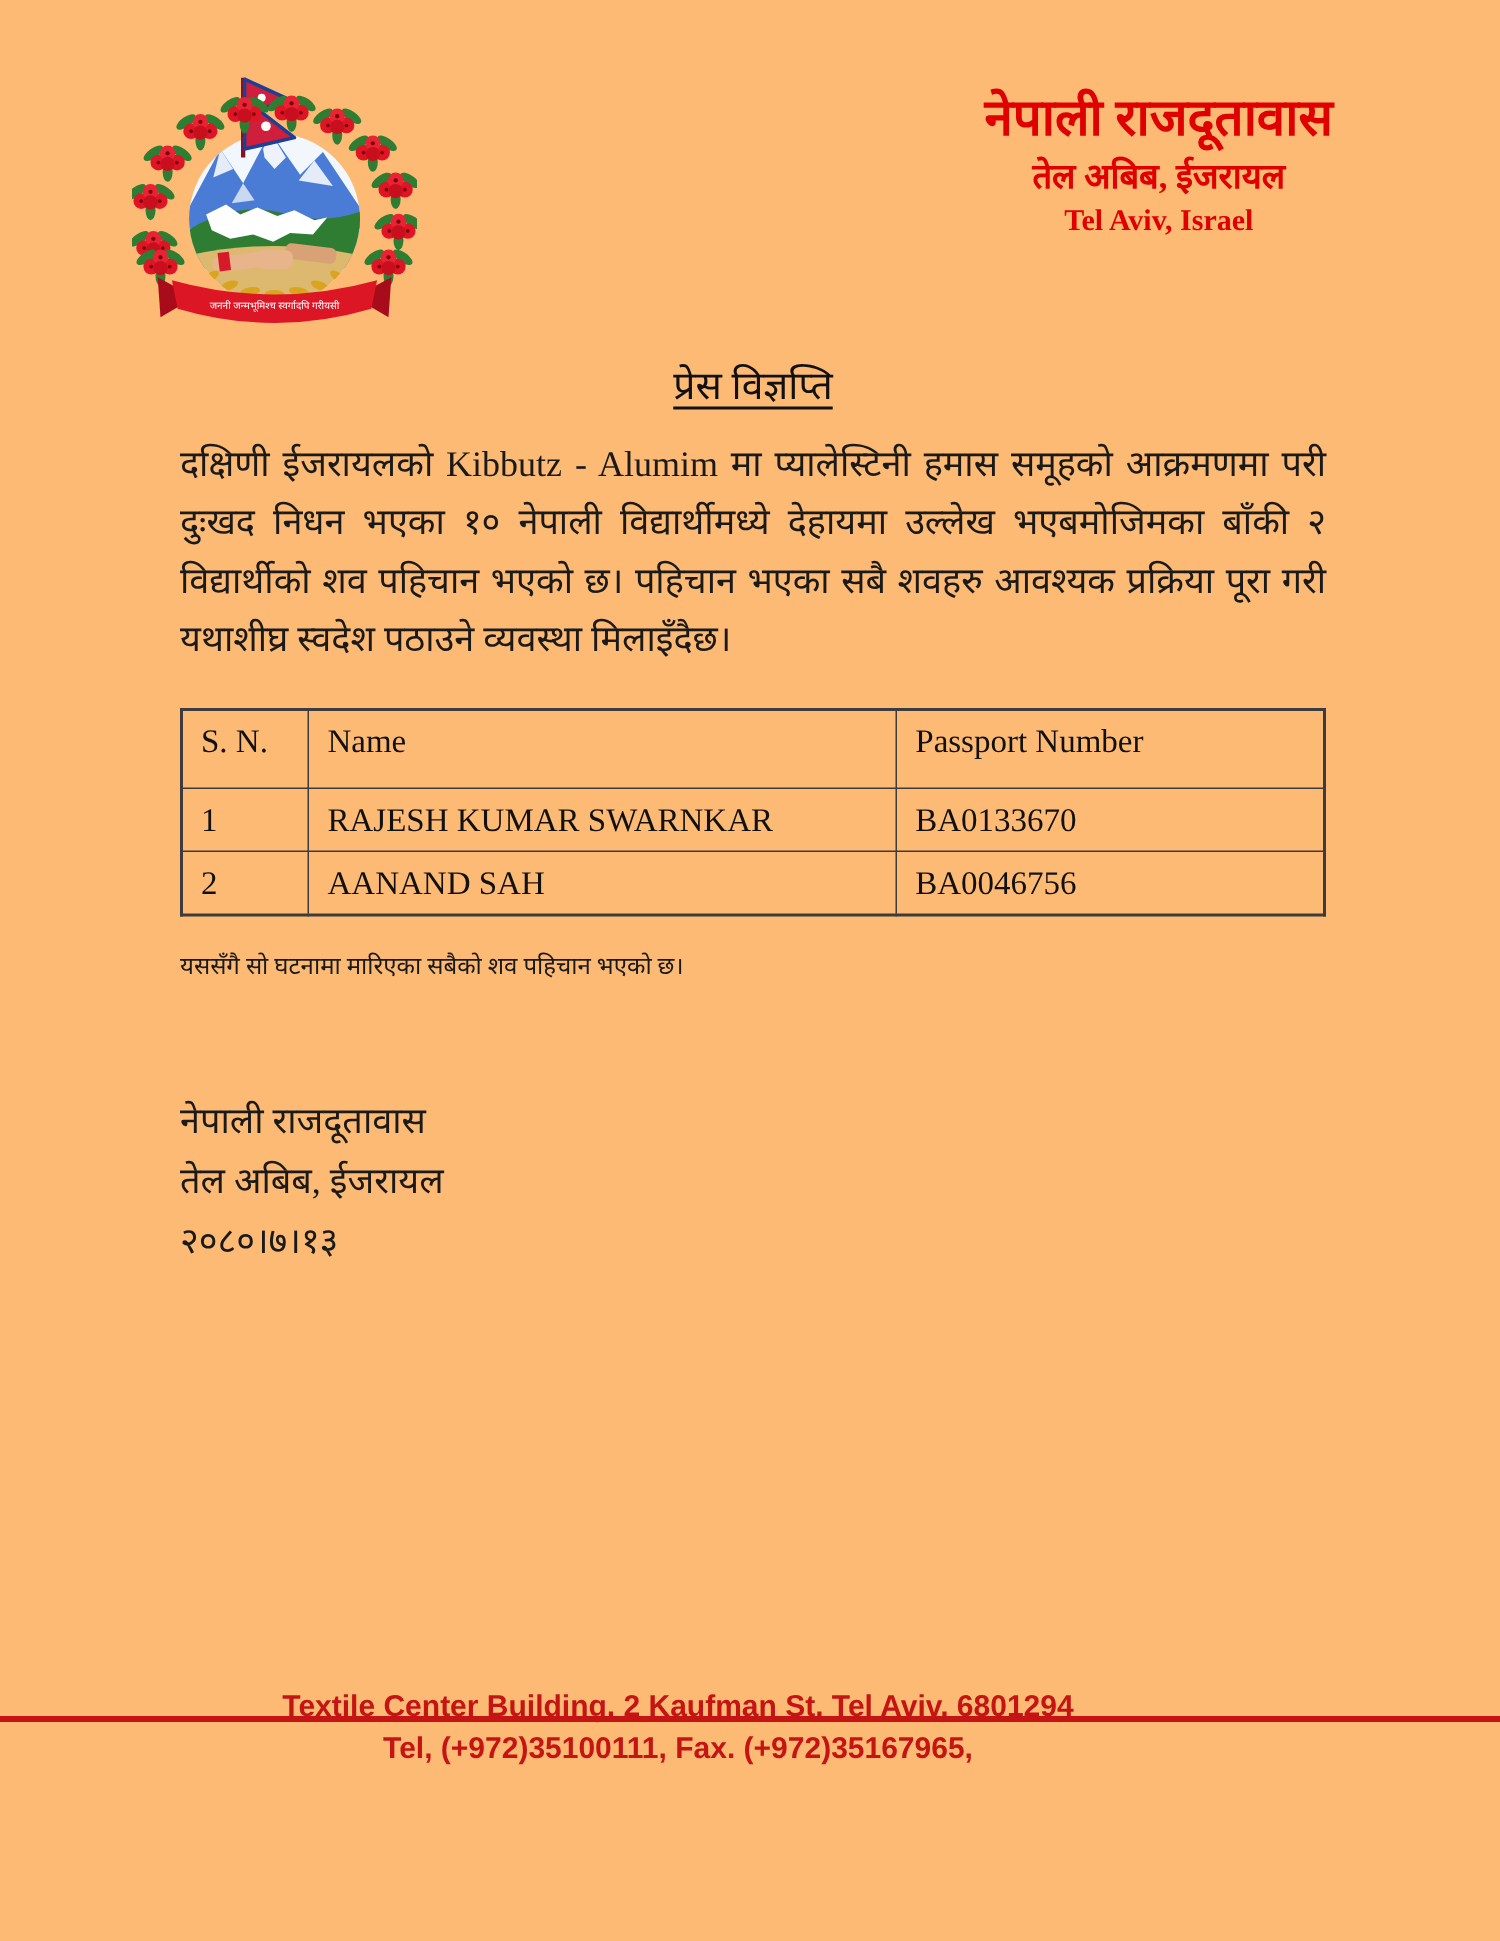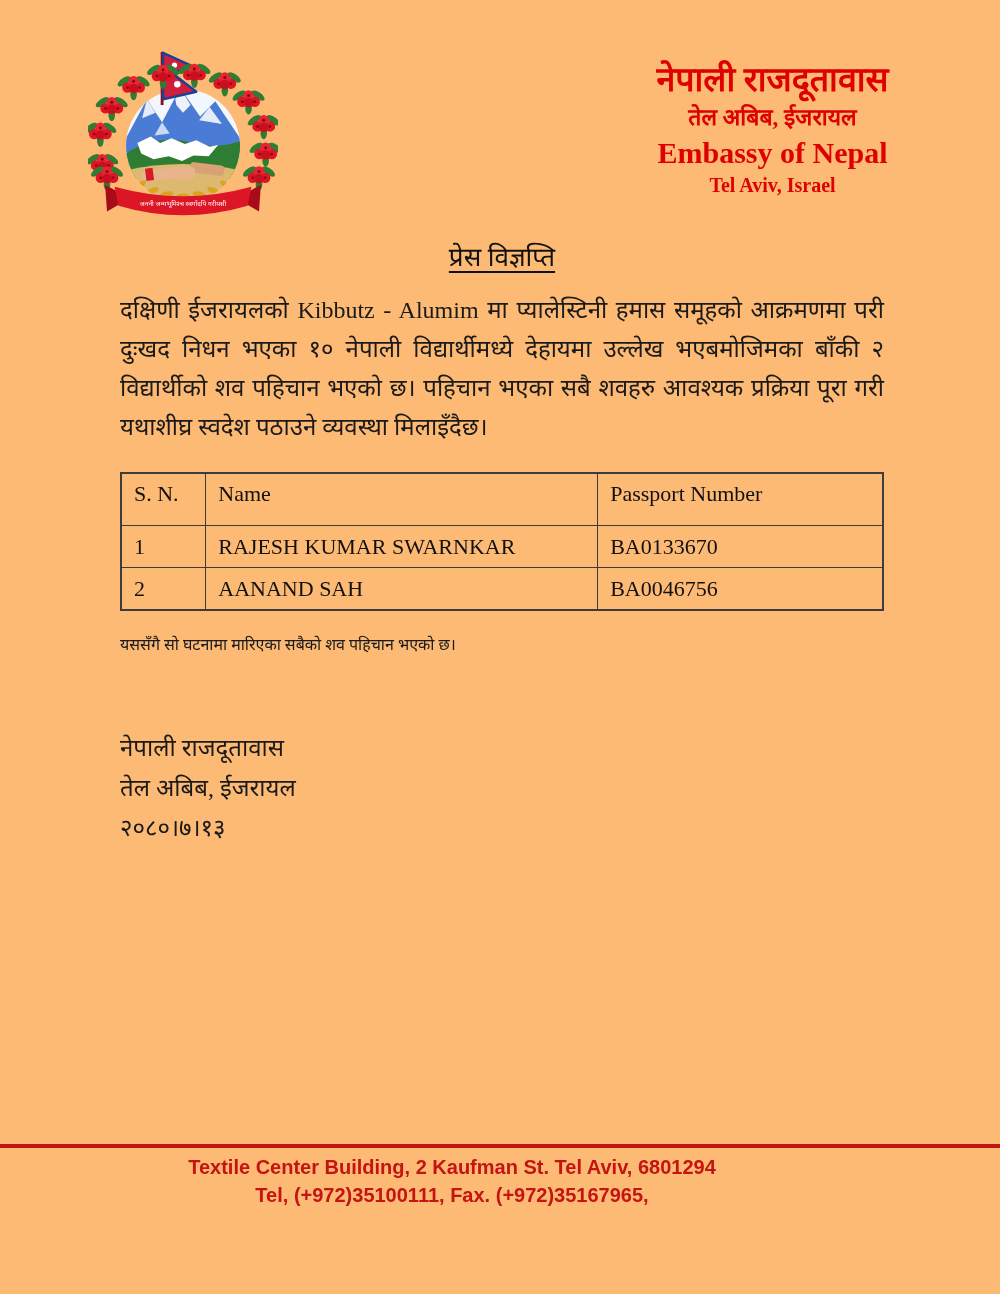--- a/index.html
+++ b/index.html
@@ -51,21 +51,21 @@
   .signature{
     position:absolute;top:728px;left:120px;
     font-size:24px;line-height:40px;
   }
   
   .footer-rule{
     position:absolute;top:1144px;left:0;width:1000px;height:4px;
     background:var(--footer-red,#c41414);
   }
   .footer{
-    position:absolute;top:1153px;left:0;width:904px;
+    position:absolute;top:1124px;left:0;width:904px;
     text-align:center;
     font-family:"Liberation Sans","DejaVu Sans",sans-serif;
     font-weight:bold;font-size:20px;line-height:28px;
     color:var(--footer-red,#c41414);
   }
   .footer a,.footer .link{
     color:var(--link-blue,#0000cc);
     text-decoration:underline;
     cursor:pointer;
   }
@@ -149,21 +149,20 @@
         <path d="M182,148 L156,162 L180,176 Z" fill="#a80c1a"></path>
         <path d="M28,150 Q100,170 172,150 L168,170 Q100,190 32,170 Z" fill="#dd1626"></path>
         <text x="100" y="170" text-anchor="middle" font-size="7" fill="#ffffff">जननी जन्मभूमिश्च स्वर्गादपि गरीयसी</text>
       </g>
     </svg>
   </div>
 
   <div class="header-text">
     <div class="h-np-name">नेपाली राजदूतावास</div>
     <div class="h-np-loc">तेल अबिब, ईजरायल</div>
-    <div class="h-en-name">Embassy of Nepal</div>
     <div class="h-en-loc">Tel Aviv, Israel</div>
   </div>
 
   <div class="doc-title">
     <span>प्रेस विज्ञप्ति</span>
   </div>
 
   <div class="para1"><span>दक्षिणी ईजरायलको </span><span>Kibbutz - Alumim</span><span> मा प्यालेस्टिनी हमास समूहको आक्रमणमा परी दुःखद निधन भएका १० नेपाली विद्यार्थीमध्ये देहायमा उल्लेख भएबमोजिमका बाँकी २ विद्यार्थीको शव पहिचान भएको छ।  पहिचान भएका सबै शवहरु आवश्यक प्रक्रिया पूरा गरी यथाशीघ्र स्वदेश पठाउने व्यवस्था मिलाइँदैछ।</span></div>
 
   <table class="casualty-table">

